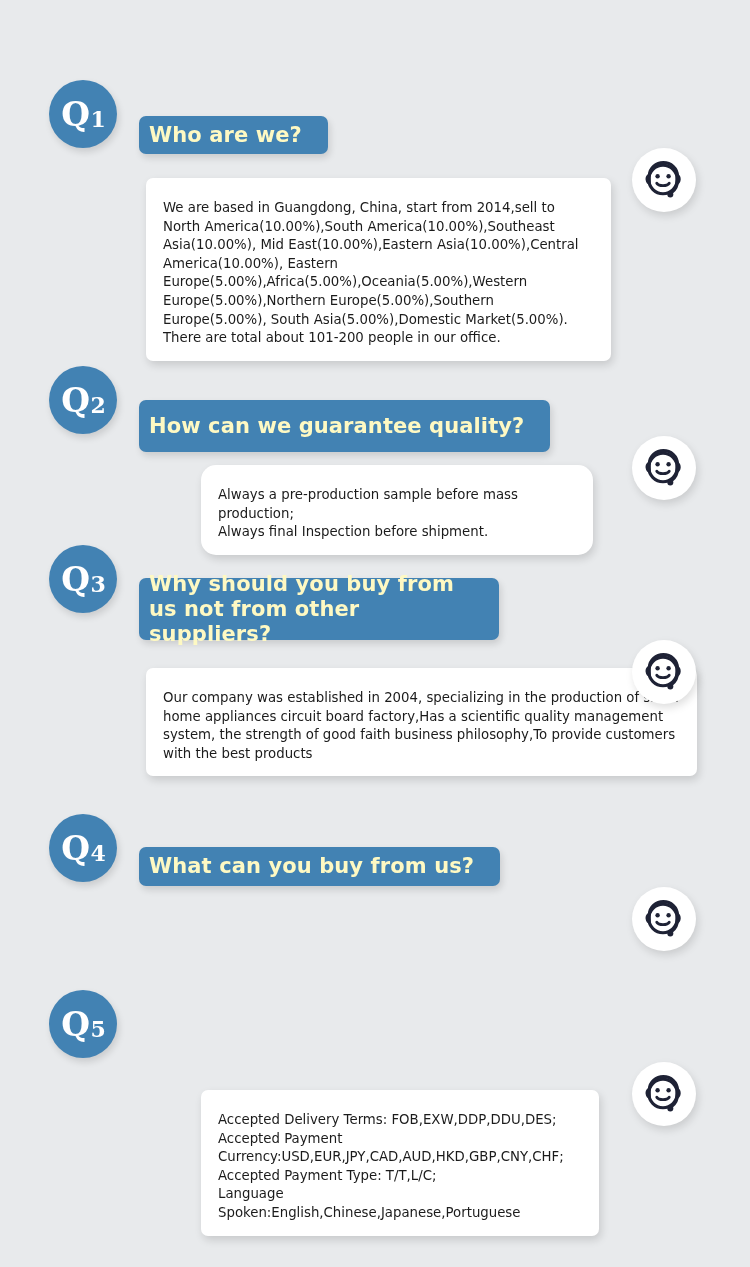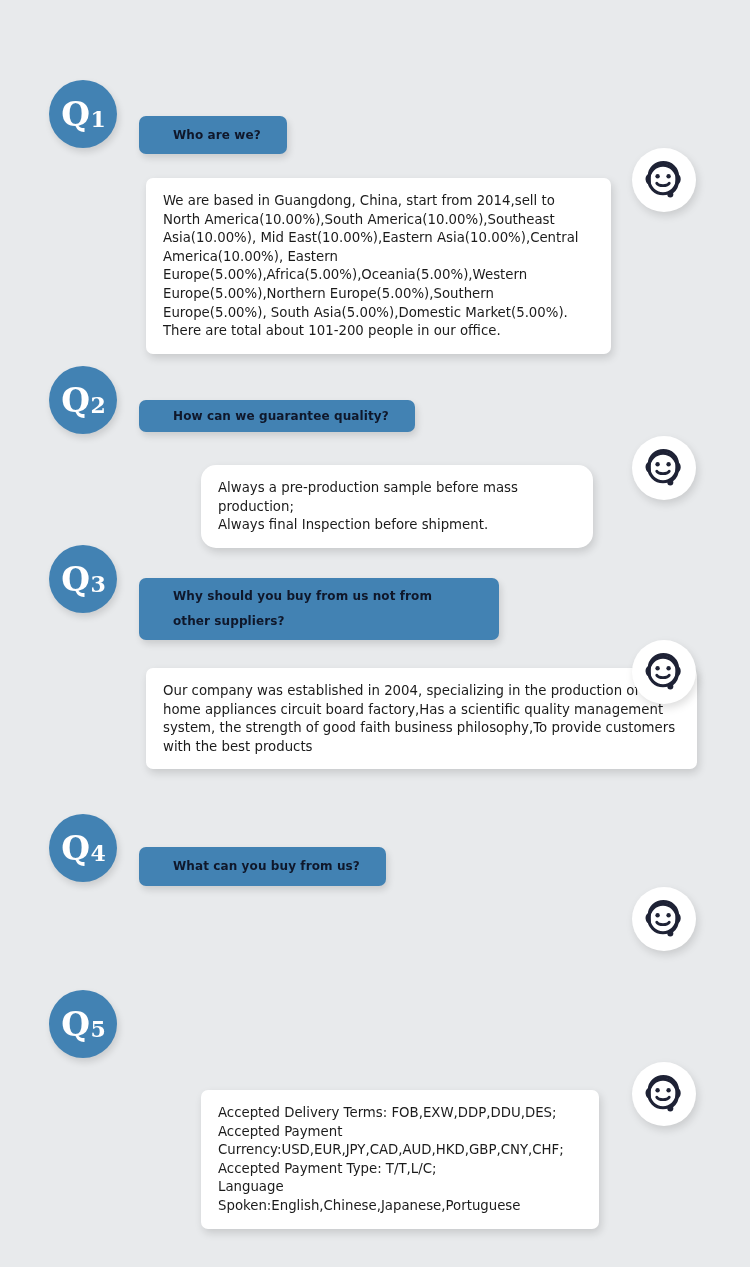--- a/index.html
+++ b/index.html
@@ -48,40 +48,40 @@
     top: 5px;
     left: 1px;
   }
 
   
   .q-pill {
     position: absolute;
     background: #4282b3;
     border-radius: 7px;
     box-shadow: 2px 4px 7px rgba(0,0,0,0.13);
-    color: #0f172a;
+    color: #fef9c3;
     font-weight: bold;
-    font-size: 12px;
+    font-size: 21px;
     line-height: 25px;
     letter-spacing: 0.1px;
     display: flex;
     align-items: center;
-    padding: 7px 26px 7px 34px;
+    padding: 7px 26px 7px 10px;
   }
 
   
   .a-card {
     position: absolute;
     background: #ffffff;
     border-radius: 7px;
     box-shadow: 2px 4px 8px rgba(0,0,0,0.14);
     color: #1b1b1b;
     font-size: 13.3px;
     line-height: 18.6px;
-    padding: 14px 16px 13px 17px;
+    padding: 21px 16px 13px 17px;
     white-space: pre-line;
   }
 
   
   .agent-avatar {
     position: absolute;
     width: 64px;
     height: 64px;
     border-radius: 50%;
     background: #ffffff;
@@ -118,21 +118,21 @@
         <circle cx="26.6" cy="18.3" r="2.2" fill="#1e2235"></circle>
         <path d="M14.8 25.2 C 16.6 28.4 25.4 28.4 27.2 25.2" fill="none" stroke="#1e2235" stroke-width="2.9" stroke-linecap="round"></path>
       </svg>
     </span>
   </div>
 
   <div class="q-badge" style="left:49px; top:366px;">
     <span class="q-letter">Q</span>
       <span class="q-num">2</span>
   </div>
-  <div class="q-pill" style="left:139px; top:400px; height:32px;">How can we guarantee quality?</div>
+  <div class="q-pill" style="left:139px; top:400px; height:52px;">How can we guarantee quality?</div>
   <div class="a-card" style="left:201px; top:465px; width:392px;border-radius:15px;">Always a pre-production sample before mass production;
 Always final Inspection before shipment.</div>
   <div class="agent-avatar" style="left:632px; top:436px;">
     <span>
       <svg width="44" height="44" viewBox="0 0 44 44">
         <g fill="none" stroke="#1e2235" stroke-width="3.1" stroke-linecap="round">
           <circle cx="21" cy="21.5" r="14.2"></circle>
           <path d="M7.2 17.6 C 7.8 10.0 13.9 4.6 21.4 4.6 C 29.0 4.6 35.2 10.2 35.6 18.0"></path>
           <path d="M35.6 22.0 C 35.6 28.0 33.0 32.0 29.6 34.6"></path>
         </g>

